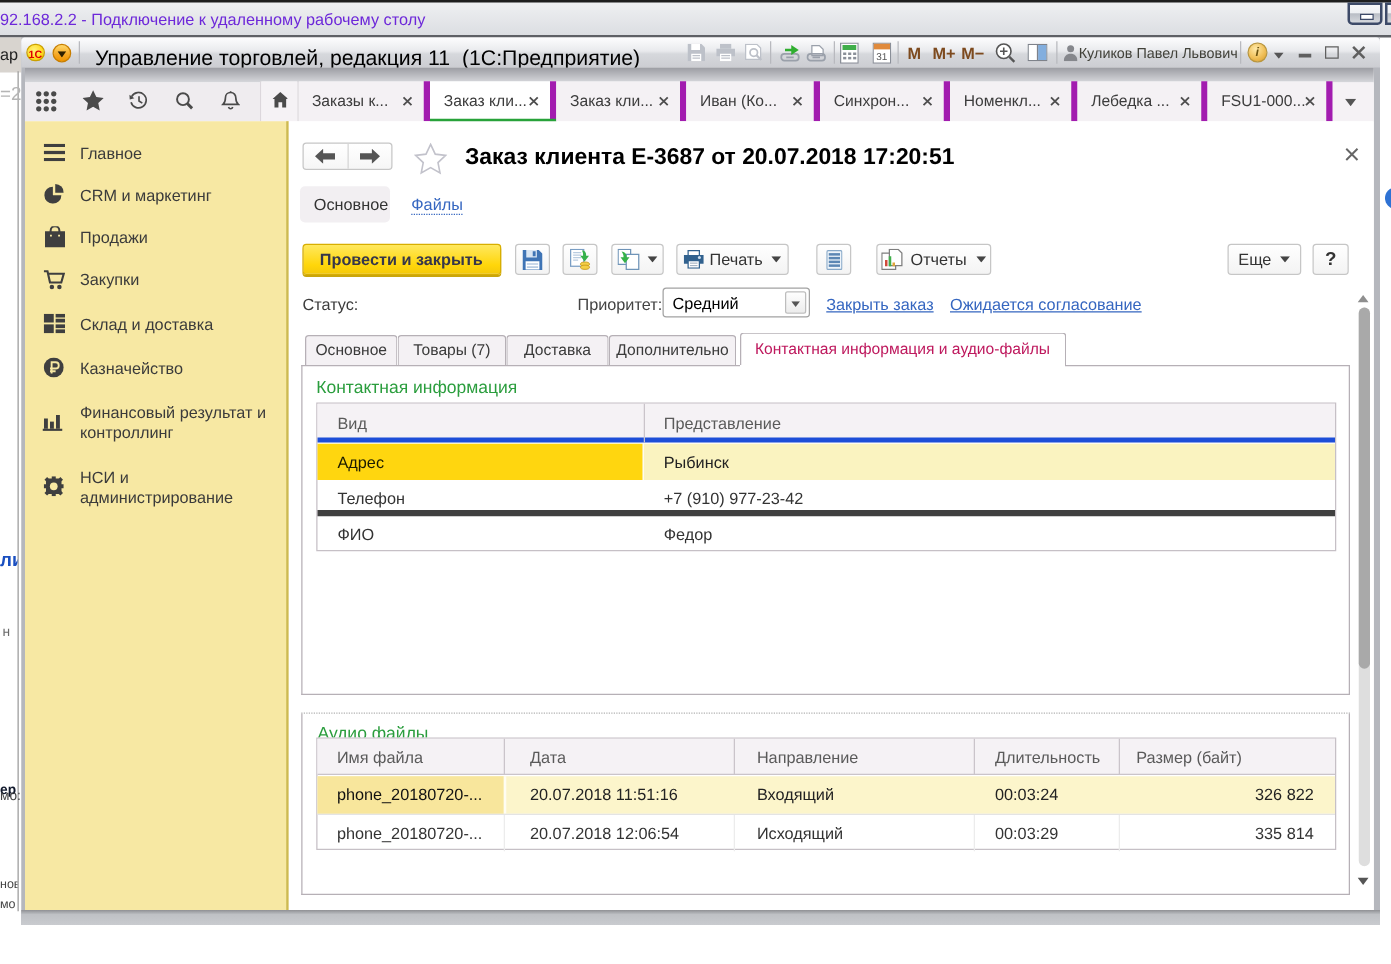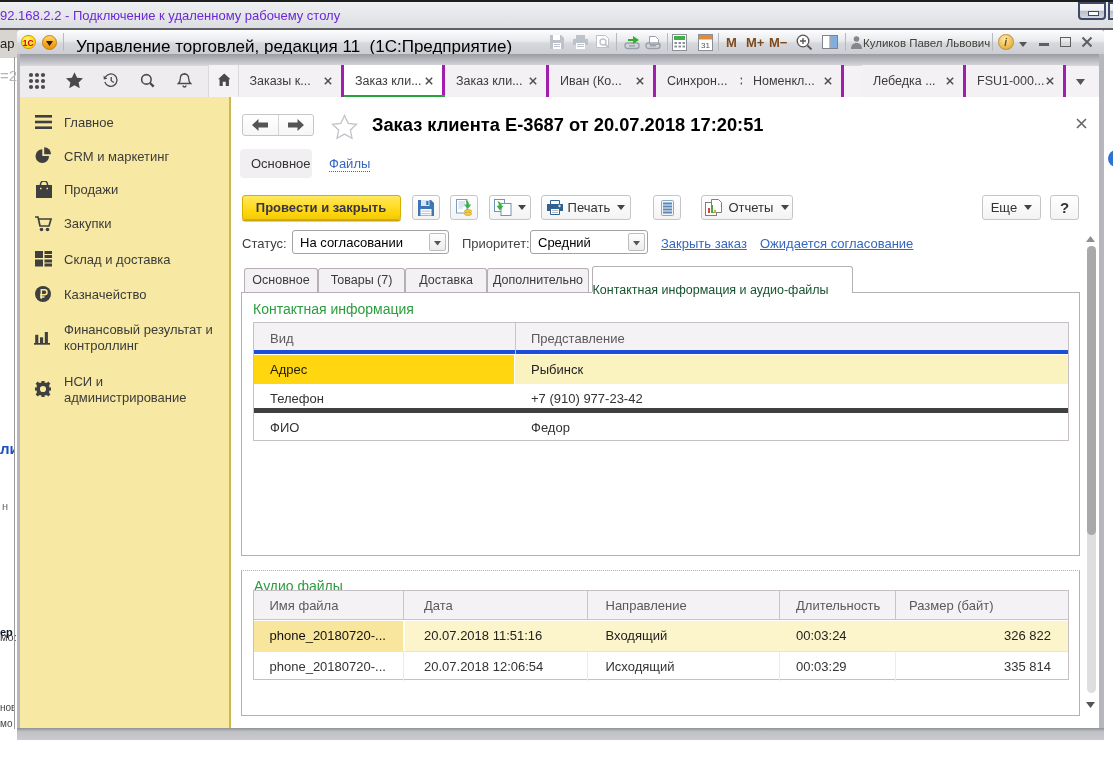--- a/index.html
+++ b/index.html
@@ -2,21 +2,21 @@
 <html><head><meta charset="utf-8">
 <style>
 *{margin:0;padding:0;box-sizing:border-box}
 body{font-family:"Liberation Sans",sans-serif;background:#fff}
 #r{position:relative;width:1113px;height:771px;overflow:hidden;background:#fff;font-size:13px;color:#333}
 .a{position:absolute}
 .btn{position:absolute;border:1px solid #c6c6c6;border-radius:3px;background:linear-gradient(#ffffff,#f3f3f3);display:flex;align-items:center;justify-content:center;color:#333}
 .lnk{color:#3566c0;text-decoration:underline}
 .grn{color:#2a9d3d;font-size:14px}
 .sep{position:absolute;width:1px;background:#dcd7dc}
-.tb{position:absolute;top:65px;height:32px;border-right:3px solid #a21caf;color:#3c3c3c;background:#f4f1f4;font-size:12.5px}
+.tb{position:absolute;top:65px;height:32px;border-right:5px solid #a21caf;color:#3c3c3c;background:#f4f1f4;font-size:12.5px}
 .tb .x{position:absolute;right:8px;top:10.5px;width:10px;height:10px}
 .tbt{position:absolute;left:11px;top:9px;white-space:nowrap}
 .itab{position:absolute;top:267.5px;height:24px;background:#f4f1f4;border:1px solid #b6b0b6;border-bottom:none;border-radius:3px 3px 0 0;text-align:center;color:#3a3a3a;padding-top:4.5px;font-size:12.5px}
 .hdtxt{color:#5a5a5a}
 svg{display:block}
 </style></head>
 <body>
 <div id="r">
 
 <div class="a" style="left:0;top:0;width:1113px;height:27.5px;background:linear-gradient(#f0f1f3,#dcdee2)"></div>
@@ -204,21 +204,21 @@
       <svg class="x" viewBox="0 0 11 11">
         <path d="M2 2l7 7M9 2l-7 7" stroke="#4e4e4e" stroke-width="1.6"></path>
       </svg>
     </div>
 <div class="tb" style="left:656px;width:104px">
       <span class="tbt">Синхрон...</span>
       <svg class="x" viewBox="0 0 11 11">
         <path d="M2 2l7 7M9 2l-7 7" stroke="#4e4e4e" stroke-width="1.6"></path>
       </svg>
     </div>
-<div class="tb" style="left:742px;width:102px">
+<div class="tb" style="left:760px;width:102px">
       <span class="tbt">Номенкл...</span>
       <svg class="x" viewBox="0 0 11 11">
         <path d="M2 2l7 7M9 2l-7 7" stroke="#4e4e4e" stroke-width="1.6"></path>
       </svg>
     </div>
 <div class="tb" style="left:862px;width:104px">
       <span class="tbt">Лебедка ...</span>
       <svg class="x" viewBox="0 0 11 11">
         <path d="M2 2l7 7M9 2l-7 7" stroke="#4e4e4e" stroke-width="1.6"></path>
       </svg>
@@ -382,45 +382,38 @@
         <rect x="9" y="11" width="2" height="3" fill="#e0a53c"></rect>
       </svg>Отчеты&nbsp;&nbsp;<svg width="8" height="5" viewBox="0 0 8 5">
         <path d="M0 0h8L4 5z" fill="#444"></path>
       </svg></div>
 <div class="btn" style="left:982px;top:195px;width:59px;height:25px">Еще&nbsp;&nbsp;<svg width="8" height="5" viewBox="0 0 8 5">
         <path d="M0 0h8L4 5z" fill="#444"></path>
       </svg></div>
 <div class="btn" style="left:1050px;top:195px;width:29px;height:25px;font-size:15px;font-weight:bold">?</div>
 
 <div class="a" style="left:242px;top:236px;color:#3c3c3c">Статус:</div>
-<div class="a" style="left:292px;top:230px;width:157px;height:24px;border:1px solid #a2a2a2;background:#fff;border-radius:3px">
-  <div class="a" style="left:7px;top:4px;color:#000">На согласовании</div>
-  <div class="a" style="right:2px;top:2px;width:17px;height:18px;border:1px solid #bdbdbd;border-radius:2px;background:linear-gradient(#fefefe,#ececec)"></div>
-  <svg class="a" style="right:7px;top:10px" width="7" height="4.5" viewBox="0 0 7 4.5">
-        <path d="M0 0h7L3.5 4.5z" fill="#555"></path>
-      </svg>
-</div>
 <div class="a" style="left:462px;top:236px;color:#444">Приоритет:</div>
 <div class="a" style="left:530px;top:230px;width:118px;height:24px;border:1px solid #a2a2a2;background:#fff;border-radius:3px">
   <div class="a" style="left:7px;top:4px;color:#000">Средний</div>
   <div class="a" style="right:2px;top:2px;width:17px;height:18px;border:1px solid #bdbdbd;border-radius:2px;background:linear-gradient(#fefefe,#ececec)"></div>
   <svg class="a" style="right:7px;top:10px" width="7" height="4.5" viewBox="0 0 7 4.5">
         <path d="M0 0h7L3.5 4.5z" fill="#555"></path>
       </svg>
 </div>
 <div class="a lnk" style="left:661px;top:236px">Закрыть заказ</div>
 <div class="a lnk" style="left:760px;top:236px">Ожидается согласование</div>
 
 <div class="itab" style="left:244px;width:74px">Основное</div>
 <div class="itab" style="left:318px;width:87px">Товары (7)</div>
 <div class="itab" style="left:405px;width:82px">Доставка</div>
 <div class="itab" style="left:487px;width:102px">Дополнительно</div>
 <div class="a" style="left:241px;top:291.5px;width:351px;height:1px;background:#b6b0b6"></div>
 <div class="a" style="left:852px;top:291.5px;width:228px;height:1px;background:#b6b0b6"></div>
-<div class="a" style="left:591.5px;top:266px;width:261px;height:26px;background:#fff;border:1px solid #b6b0b6;border-bottom:none;border-radius:3px 3px 0 0;padding-top:16px;color:#14532d;font-size:12.5px">Контактная информация и аудио-файлы</div>
+<div class="a" style="left:591.5px;top:266px;width:261px;height:26px;background:#fff;border:1px solid #b6b0b6;border-bottom:none;border-radius:3px 3px 0 0;text-align:center;padding-top:5px;color:#be185d;font-size:12.5px">Контактная информация и аудио-файлы</div>
 
 <div class="a" style="left:241px;top:292px;width:839px;height:264px;border-left:1px solid #b6b0b6;border-right:1px solid #b6b0b6;border-bottom:1px solid #b6b0b6"></div>
 <div class="a" style="left:241px;top:569.5px;width:839px;border-top:1px dotted #b2b2b2"></div>
 <div class="a" style="left:241px;top:571px;width:839px;height:145px;border-left:1px solid #b6b0b6;border-right:1px solid #b6b0b6;border-bottom:1px solid #b6b0b6"></div>
 
 <div class="a grn" style="left:253px;top:301px">Контактная информация</div>
 <div class="a" style="left:252.5px;top:321.5px;width:816.5px;height:119px;border:1px solid #c6c0c6;background:#fff">
   <div class="a" style="left:0;top:0;width:100%;height:31px;background:#f5f2f5;border-bottom:4px solid #1d4ed8">
     <div class="a hdtxt" style="left:16.5px;top:8.5px">Вид</div>
     <div class="a hdtxt" style="left:277.5px;top:8.5px">Представление</div>

